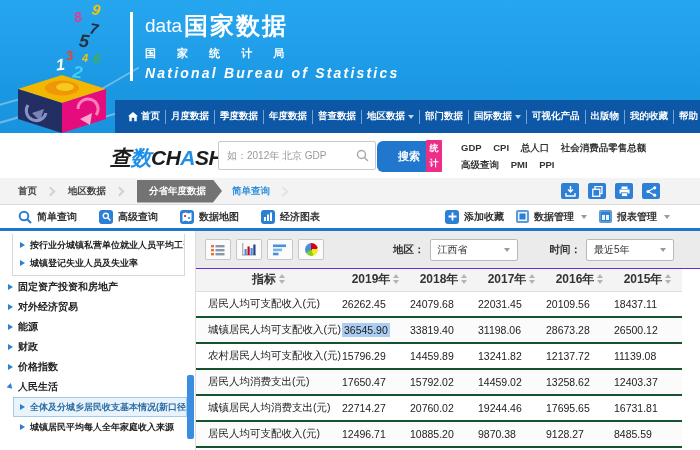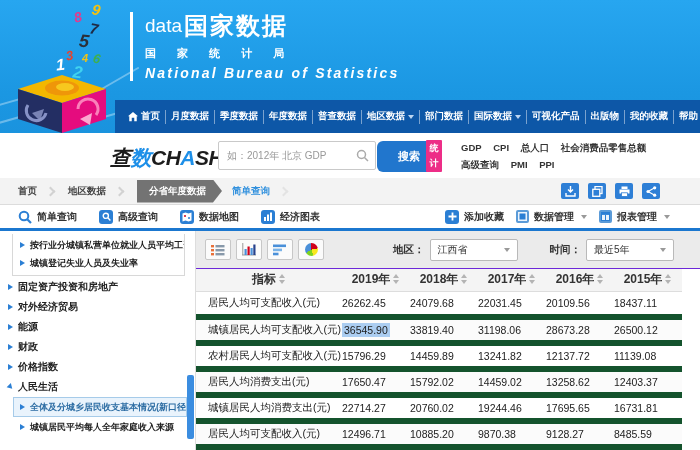--- a/index.html
+++ b/index.html
@@ -100,21 +100,21 @@
   .sel-group { display:flex; align-items:center; }
   .sel-label { font-size:10.5px; font-weight:bold; color:#333; margin-right:5px; white-space:nowrap; }
   .select { width:88px; height:22px; background:#fff; border:1px solid #b9b9b9; border-radius:2px; font-size:10px;
     color:#333; display:flex; align-items:center; padding:0 7px; position:relative; cursor:pointer; }
   .select .caret-g { position:absolute; right:7px; }
   .ml-auto { margin-left:auto; } .mr16 { margin-right:32px; }
 
   table.data { border-collapse:collapse; width:calc(100% - 18px); table-layout:fixed; }
   table.data th { background:#f4f4f4; font-size:12px; font-weight:bold; color:#333; height:22px;
     border-bottom:1px solid #ddd; text-align:center; cursor:pointer; white-space:nowrap; }
-  table.data td { font-size:10.5px; color:#222; height:26px; border-bottom:6px solid #14532d; white-space:nowrap; }
+  table.data td { font-size:10.5px; color:#222; height:26px; border-bottom:2px solid #14532d; white-space:nowrap; }
   table.data tbody tr:nth-child(even) { background:#fbfbfb; }
   td.lbl { text-align:left; padding-left:12px; overflow:hidden; }
   td.val { text-align:left; padding-right:16px; }
   .hl { background:#abcdf1; padding:1px 2px; }
   .sort { display:inline-block; width:7px; height:10px; position:relative; margin-left:3px; vertical-align:-1px; }
   .sort::before { content:""; position:absolute; top:0; left:0; border-left:3.5px solid transparent; border-right:3.5px solid transparent; border-bottom:4px solid #b3b3b3; }
   .sort::after { content:""; position:absolute; bottom:0; left:0; border-left:3.5px solid transparent; border-right:3.5px solid transparent; border-top:4px solid #b3b3b3; }
 </style>
 </head>
 <body>

